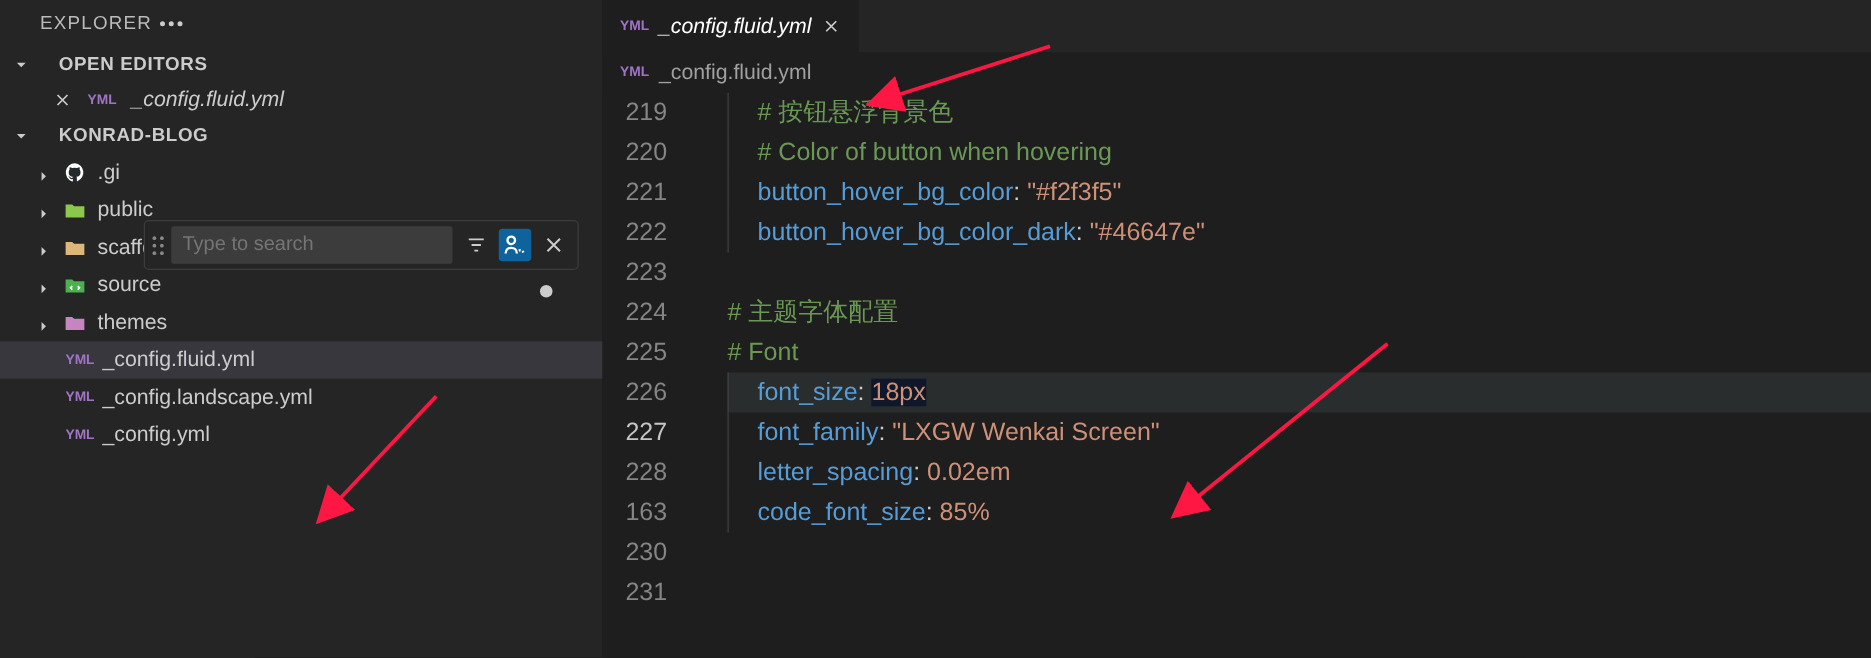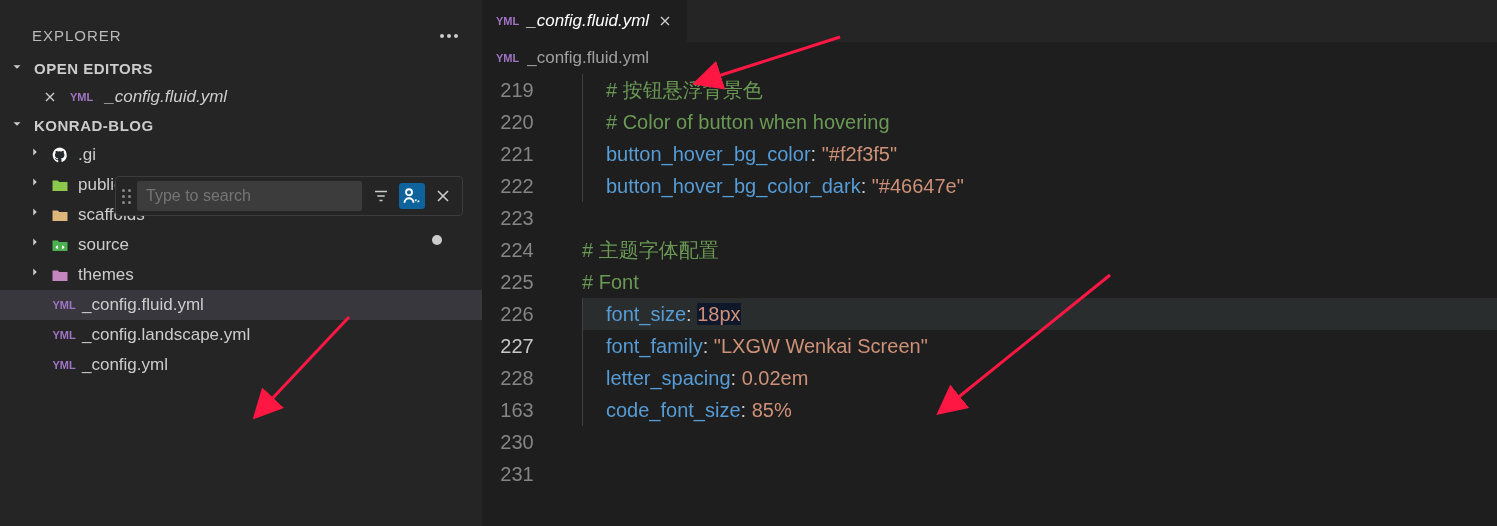--- a/index.html
+++ b/index.html
@@ -1,29 +1,29 @@
 <!DOCTYPE html>
 <html><head>
 <meta charset="utf-8">
 <style>
 *{margin:0;padding:0;box-sizing:border-box;font-family:-apple-system,BlinkMacSystemFont,"Segoe UI",sans-serif}
 body{background:#1e1e1e;color:#ccc;width:1497px;height:526px;overflow:hidden;position:relative;font-size:15px}
 .container{display:flex;height:100%}
 .sidebar{width:482px;background:#252526;display:flex;flex-direction:column}
-.sidebar-header{display:flex;align-items:center;justify-content:space-between;padding:27px 18px 10px 32px;color:#bbb;font-size:15px;letter-spacing:1px}
+.sidebar-header{display:flex;align-items:center;padding:10px 18px 10px 32px;color:#bbb;font-size:15px;letter-spacing:1px}
 .ellipsis{display:flex;gap:3px;padding:6px;cursor:pointer}
 .ellipsis span{width:4px;height:4px;border-radius:50%;background:#ccc}
-.section-header{display:flex;gap:10px;padding:6px 10px;font-weight:700;font-size:15px;color:#ccc;cursor:pointer;letter-spacing:.5px}
+.section-header{display:flex;align-items:center;gap:23px;padding:6px 10px;font-weight:700;font-size:15px;color:#ccc;cursor:pointer;letter-spacing:.5px}
 .chev{width:14px;height:14px;display:inline-flex;align-items:center;justify-content:center}
 .chev svg{width:14px;height:14px;fill:#ccc}
 .open-file{display:flex;align-items:center;gap:12px;padding:4px 10px 4px 42px;color:#ccc;font-style:italic;font-size:17px}
 .close-x{width:16px;height:16px;color:#ccc;cursor:pointer;font-style:normal}
 .yaml-icon{color:#a074c4;font-size:11px;font-weight:700;font-style:normal}
 .tree{flex:1;overflow:hidden;position:relative}
-.tree-row{display:flex;align-items:flex-start;gap:8px;padding:5px 10px 5px 28px;color:#ccc;font-size:17px;cursor:pointer;position:relative}
+.tree-row{display:flex;align-items:flex-end;gap:8px;padding:5px 10px 5px 28px;color:#ccc;font-size:17px;cursor:pointer;position:relative}
 .tree-row.selected{background:#37373d}
 .tree-row .chev{margin-right:0}
 .tree-row .ficon{width:20px;height:20px;display:inline-flex;align-items:center;justify-content:center;font-size:14px}
 .indent{padding-left:54px}
 .dirty-dot{position:absolute;right:40px;width:10px;height:10px;border-radius:50%;background:#ccc}
 .search-overlay{position:absolute;top:176px;left:115px;width:348px;background:#252526;border:1px solid #3c3c3c;border-radius:4px;display:flex;align-items:center;padding:4px 6px;gap:6px;z-index:10}
 .drag-handle{display:grid;grid-template-columns:repeat(2,3px);grid-auto-rows:3px;gap:3px;cursor:grab}
 .drag-handle span{background:#888;width:3px;height:3px;border-radius:50%}
 .search-input{flex:1;background:#3c3c3c;border:1px solid #3c3c3c;color:#ccc;font-size:16px;padding:5px 8px;outline:none;border-radius:2px}
 .filter-btn{width:26px;height:26px;display:inline-flex;align-items:center;justify-content:center;cursor:pointer;color:#ccc}

